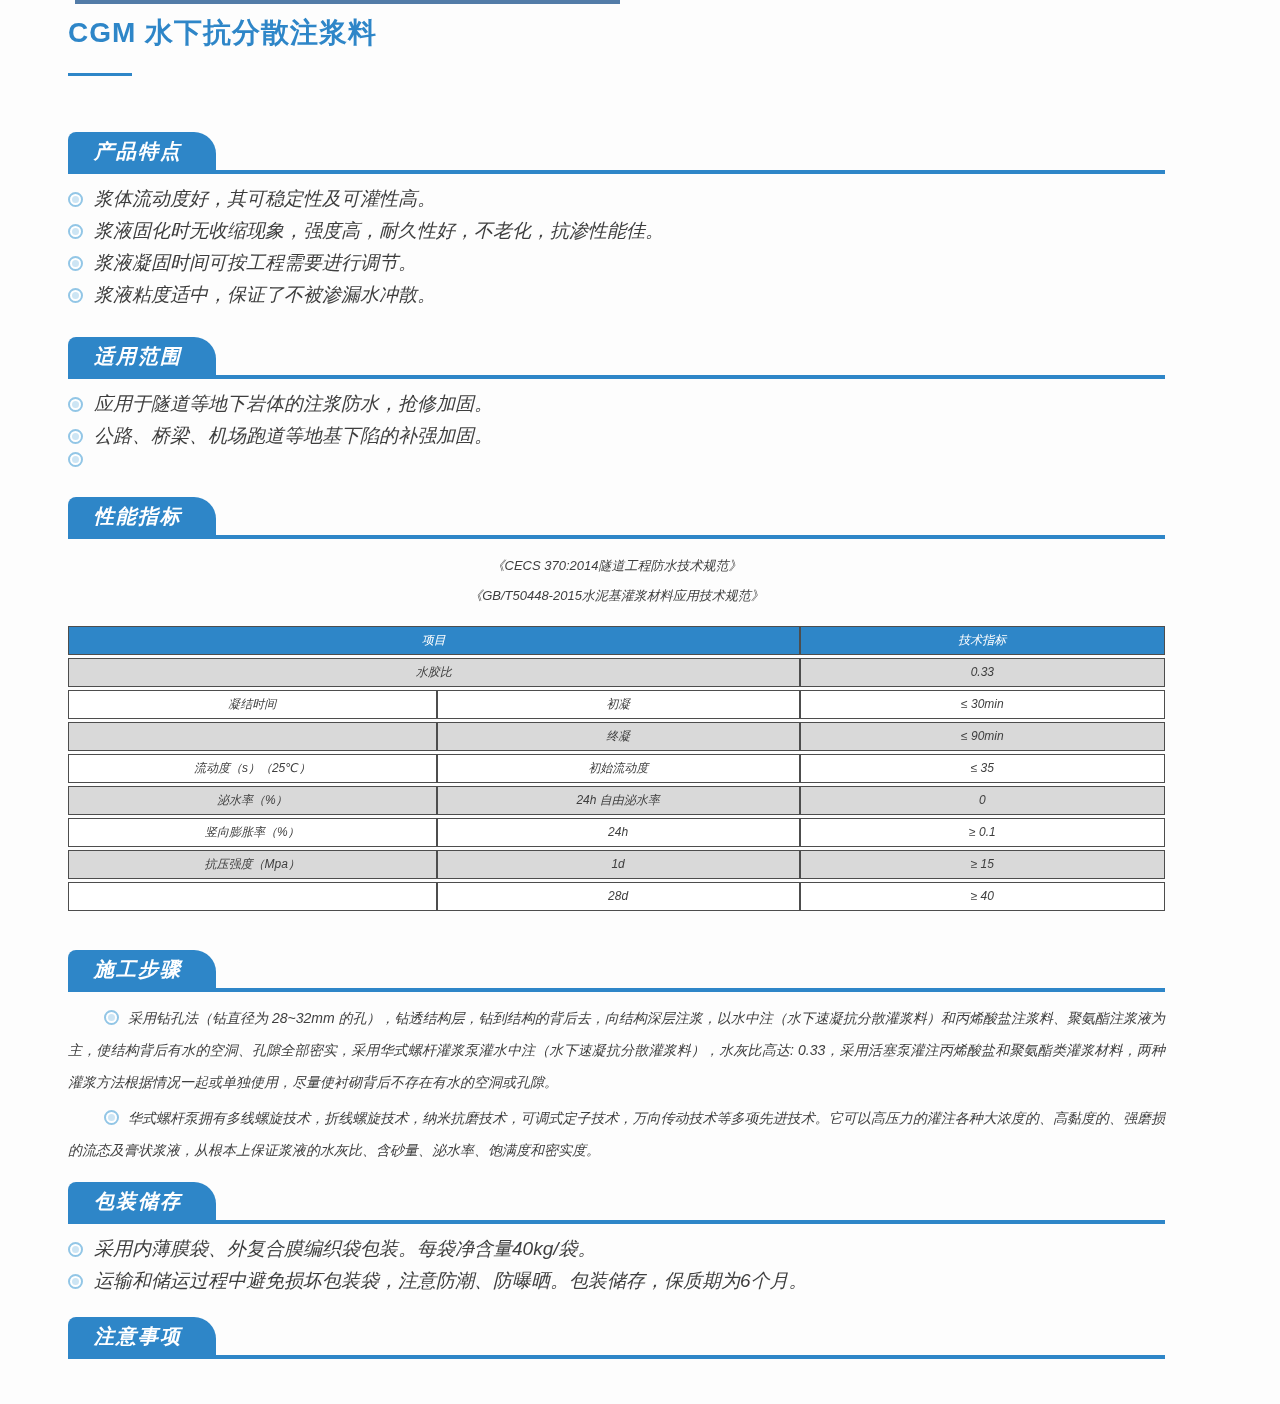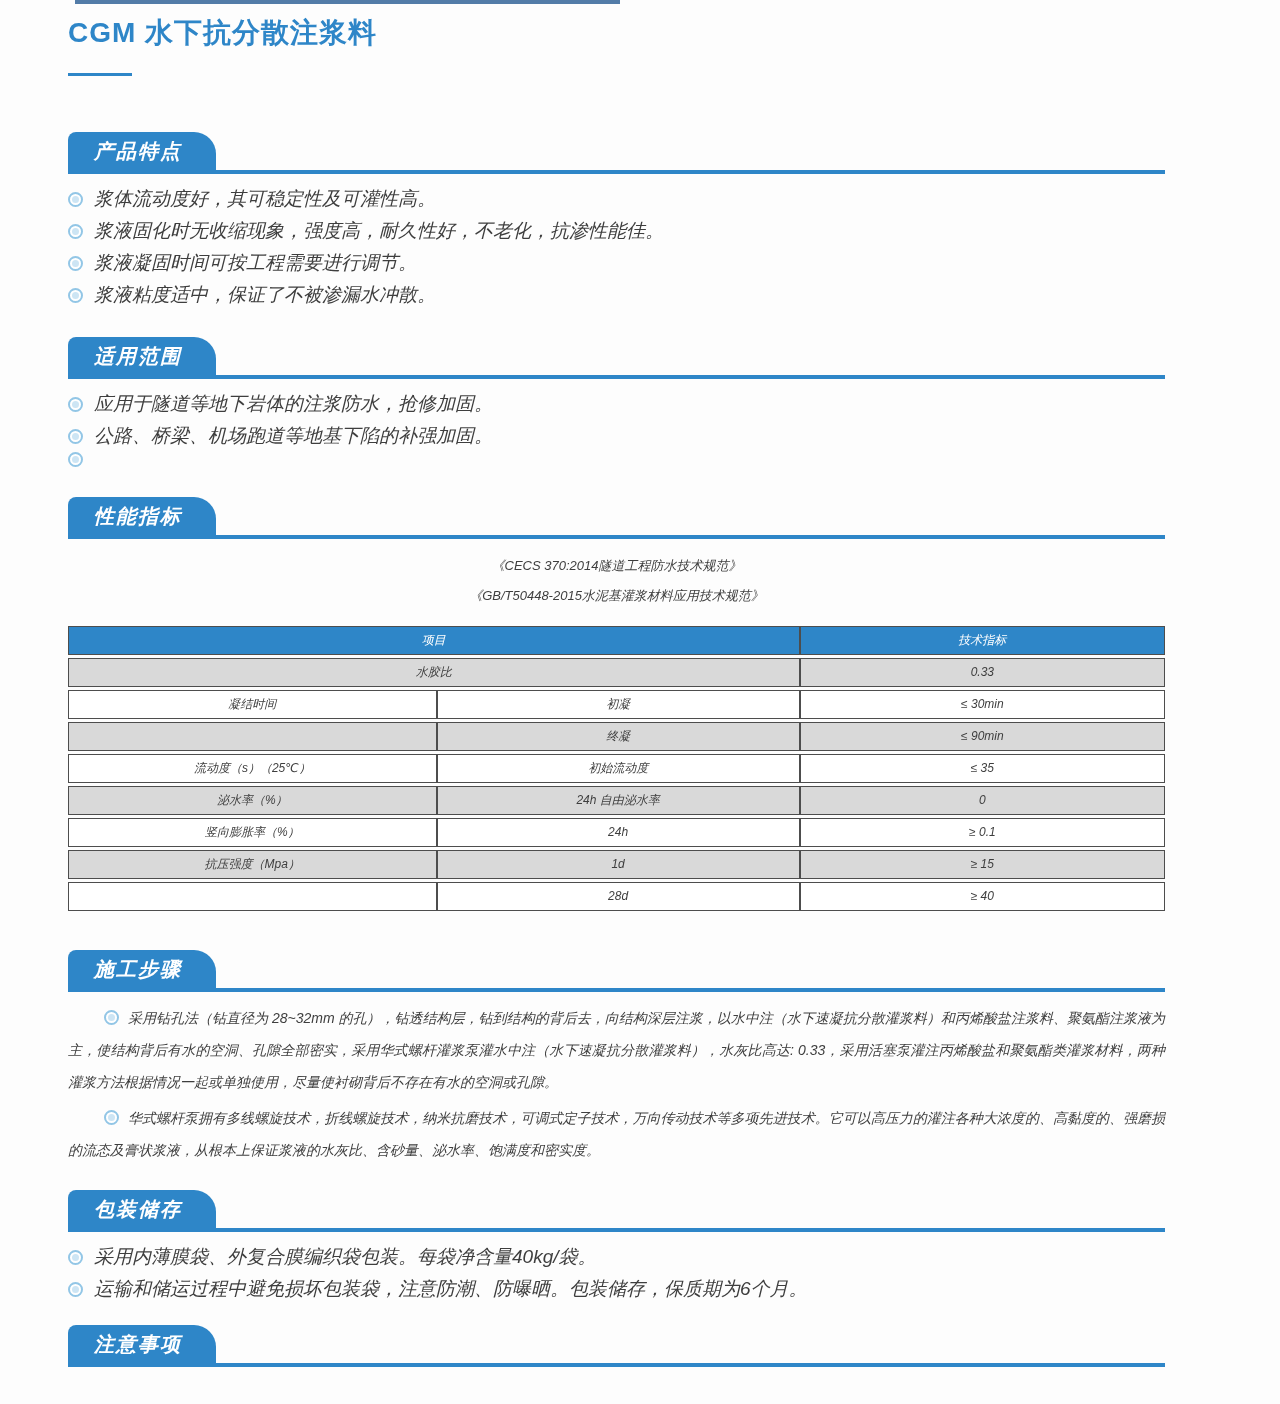--- a/index.html
+++ b/index.html
@@ -30,21 +30,21 @@
     letter-spacing:1px;
   }
   .title-underline{
     margin-top:21px;width:64px;height:3px;background:var(--accent);
   }
   .sec{margin-top:26px;font-style:italic;}
   .sec-features{margin-top:56px;}
   .sec-scope{margin-top:26px;}
   .sec-performance{margin-top:30px;}
   .sec-construction{margin-top:36px;}
-  .sec-packaging{margin-top:24px;}
+  .sec-packaging{margin-top:16px;}
   .sec-notes{margin-top:20px;}
   .sec-bar{border-bottom:4px solid var(--accent);line-height:0;}
   .tab{
     display:inline-block;
     background:var(--accent);color:#fff;
     font-size:20px;font-weight:bold;line-height:1;
     padding:9px 34px 9px 26px;
     border-radius:8px 22px 0 0;
     letter-spacing:2px;
   }

